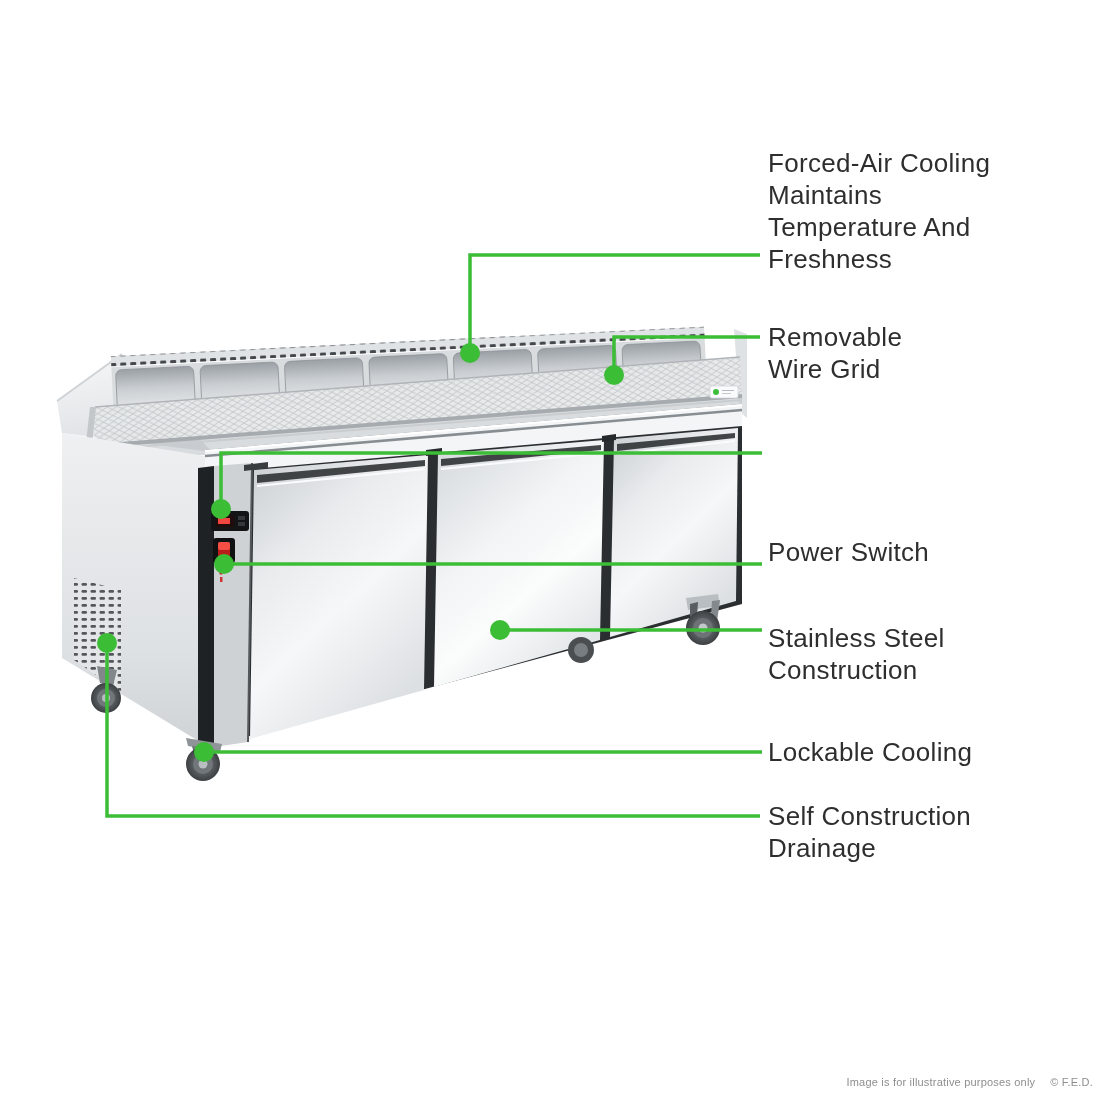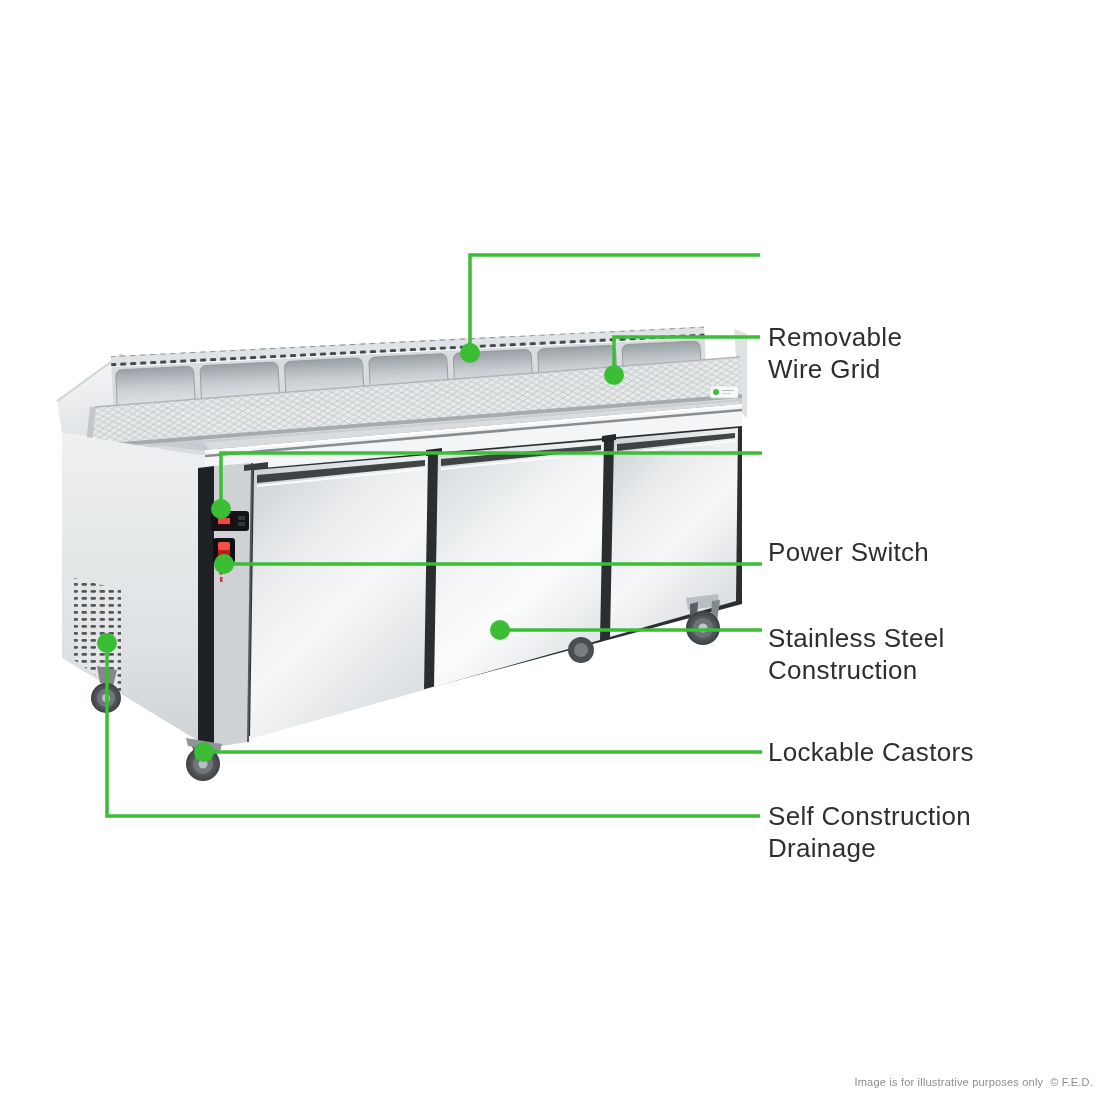--- a/index.html
+++ b/index.html
@@ -9,21 +9,21 @@
   }
   .art{position:absolute;left:0;top:0;width:1100px;height:1100px;}
   .callout-label{
     position:absolute;left:768px;width:330px;
     color:#2e2e2e;font-size:26px;line-height:32px;font-weight:500;
     letter-spacing:.3px;white-space:pre-line;
   }
   .footer{
     position:absolute;right:7px;top:1076px;font-size:11px;color:#8e8e8e;letter-spacing:.2px;
   }
-  .footer .copy{margin-left:7px;}
+  .footer .copy{margin-left:15px;}
 </style>
 </head>
 <body>
 
 <div class="stage">
 
   <svg class="art" viewBox="0 0 1100 1100">
     <defs>
       <linearGradient id="gradCap" x1="0" y1="0" x2="0.3" y2="1">
         <stop offset="0" stop-color="#f7f8f9"></stop>
@@ -208,26 +208,30 @@
         <path d="M204,752 H762"></path>
         <circle cx="204" cy="752" r="10" fill="#3bbd36" stroke="none"></circle>
       </g>
       <g>
         <path d="M107,643 V816 H760"></path>
         <circle cx="107" cy="643" r="10" fill="#3bbd36" stroke="none"></circle>
       </g>
     </g>
   </svg>
 
+  <div class="callout-label" style="top:147px">Forced-Air Cooling
+Maintains
+Temperature And
+Freshness</div>
   <div class="callout-label" style="top:321px">Removable
 Wire Grid</div>
   <div class="callout-label" style="top:536px">Power Switch</div>
   <div class="callout-label" style="top:622px">Stainless Steel
 Construction</div>
-  <div class="callout-label" style="top:736px">Lockable Castors</div>
+  <div class="callout-label" style="top:736px">Lockable Cooling</div>
   <div class="callout-label" style="top:800px">Self Construction
 Drainage</div>
 
   <div class="footer">
     <span>Image is for illustrative purposes only</span><span class="copy">© F.E.D.</span>
   </div>
 
 </div>
 
 </body></html>

